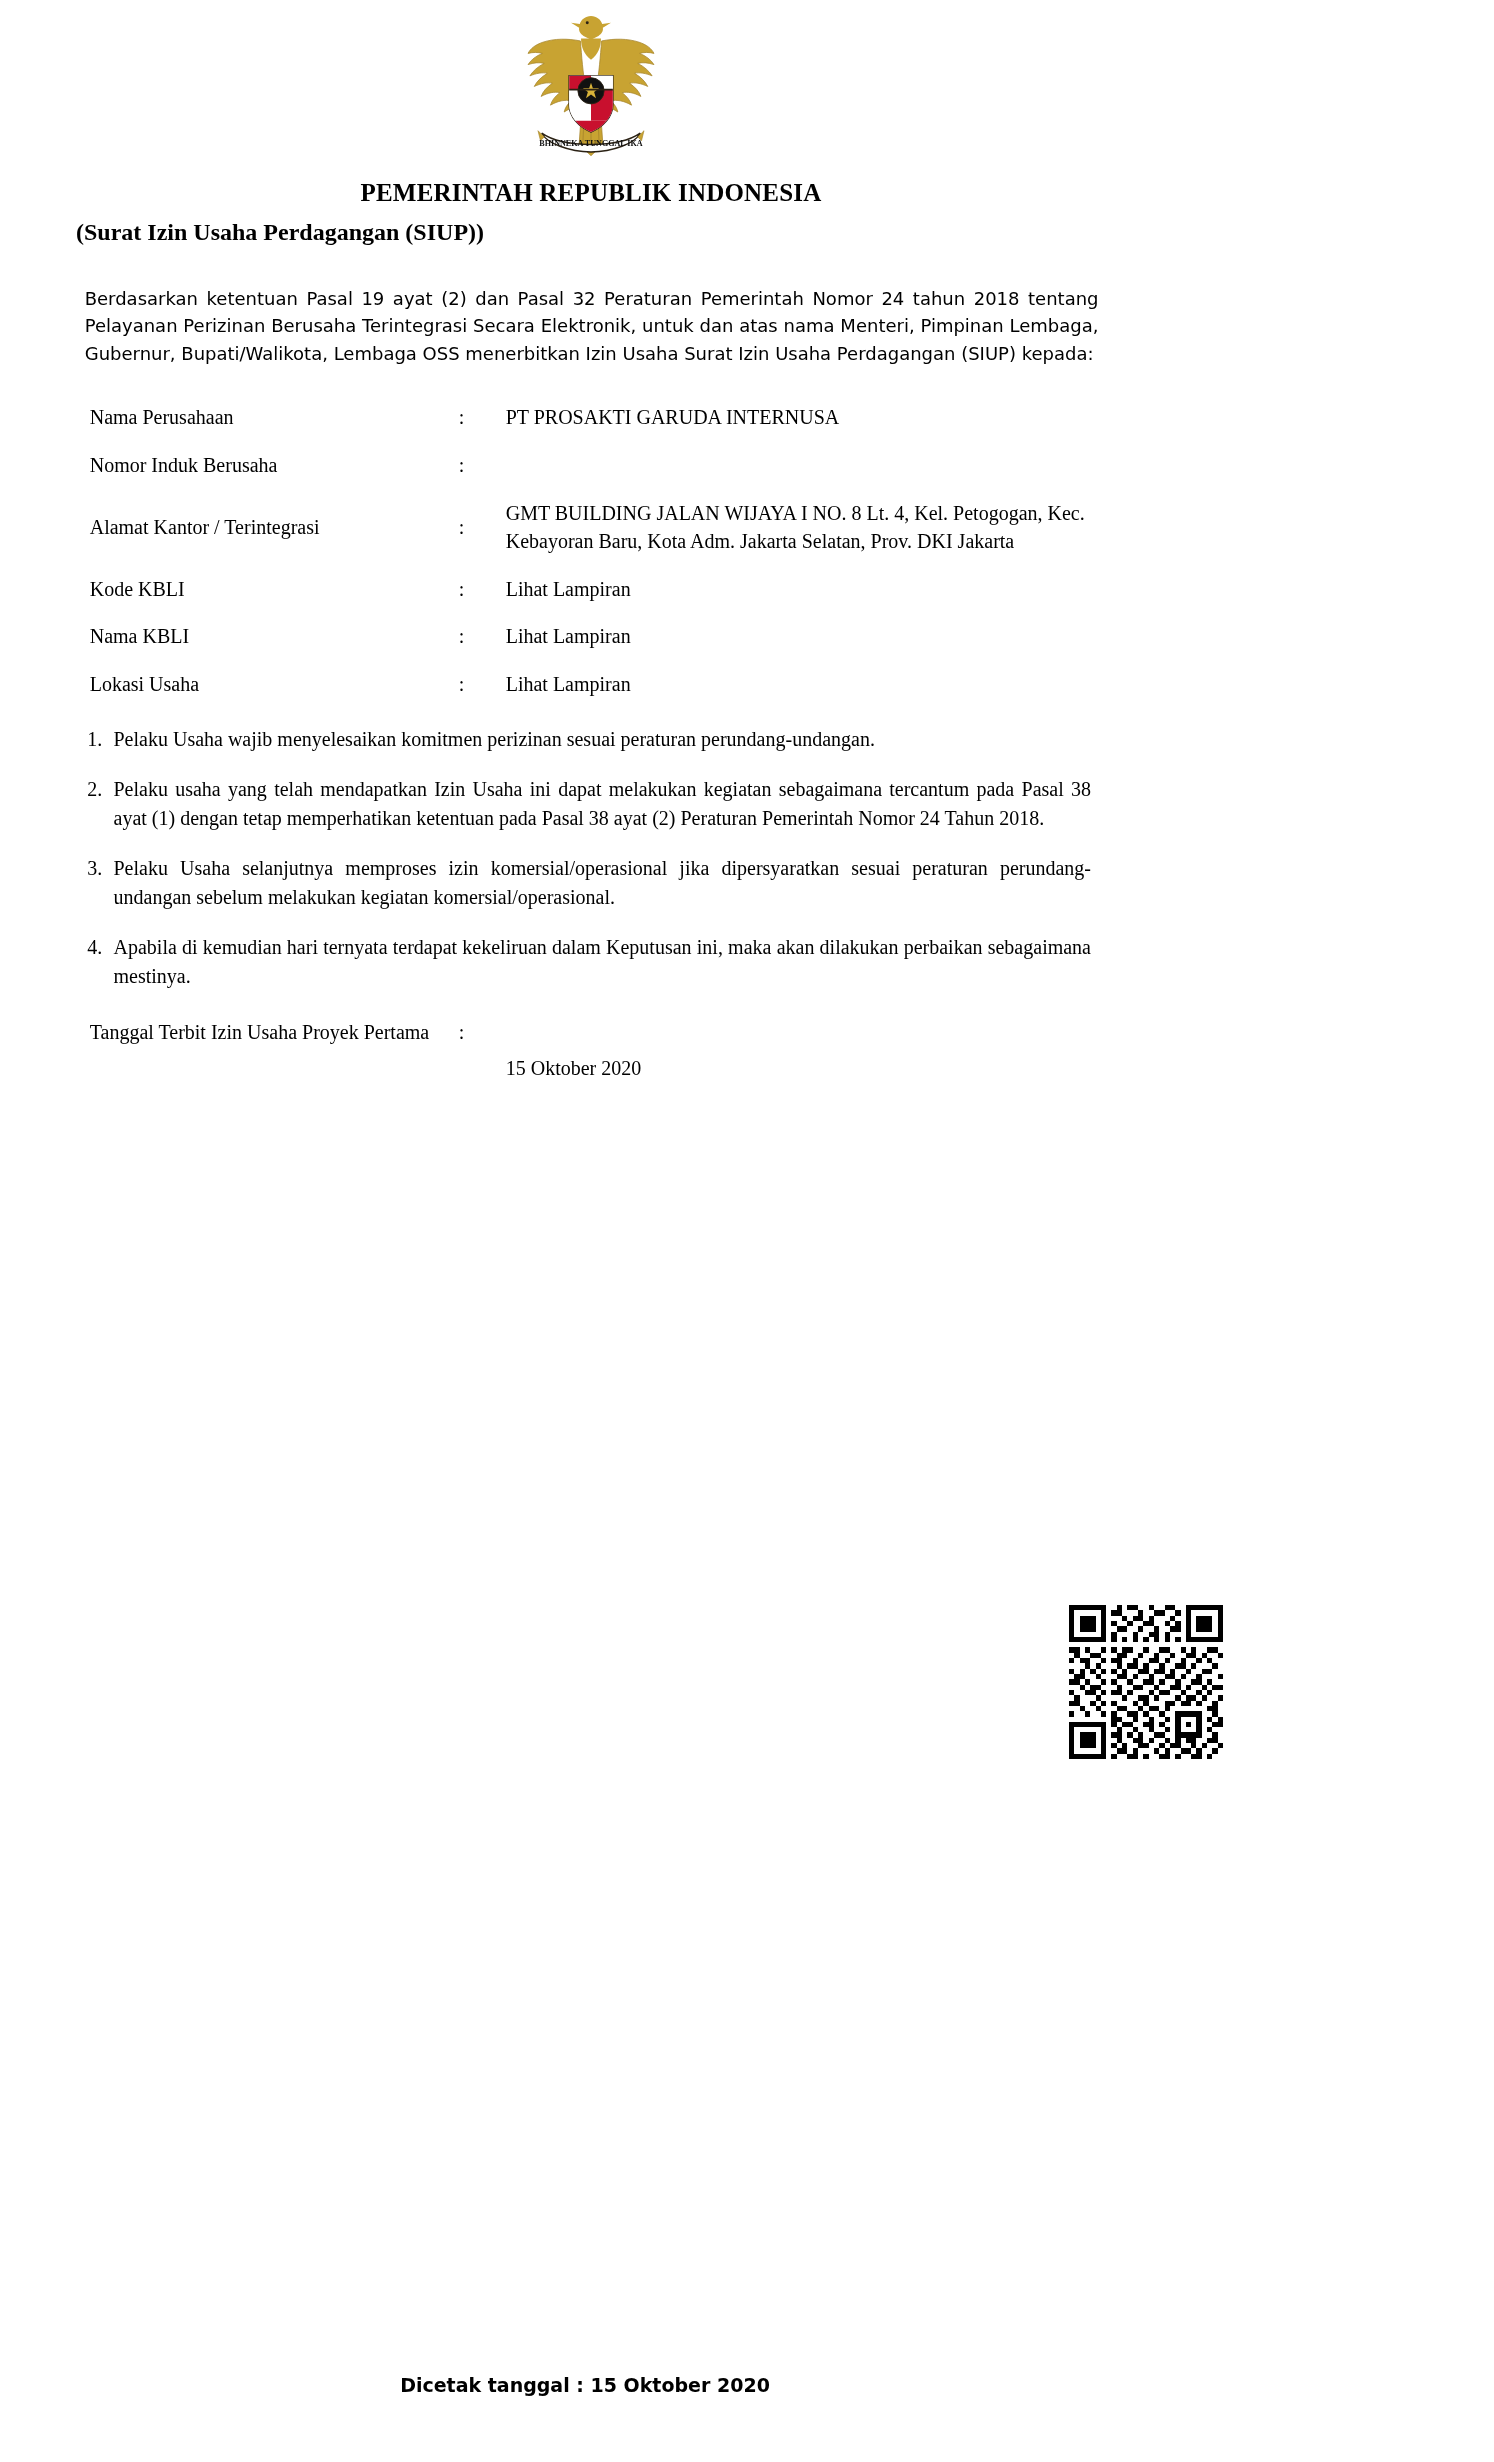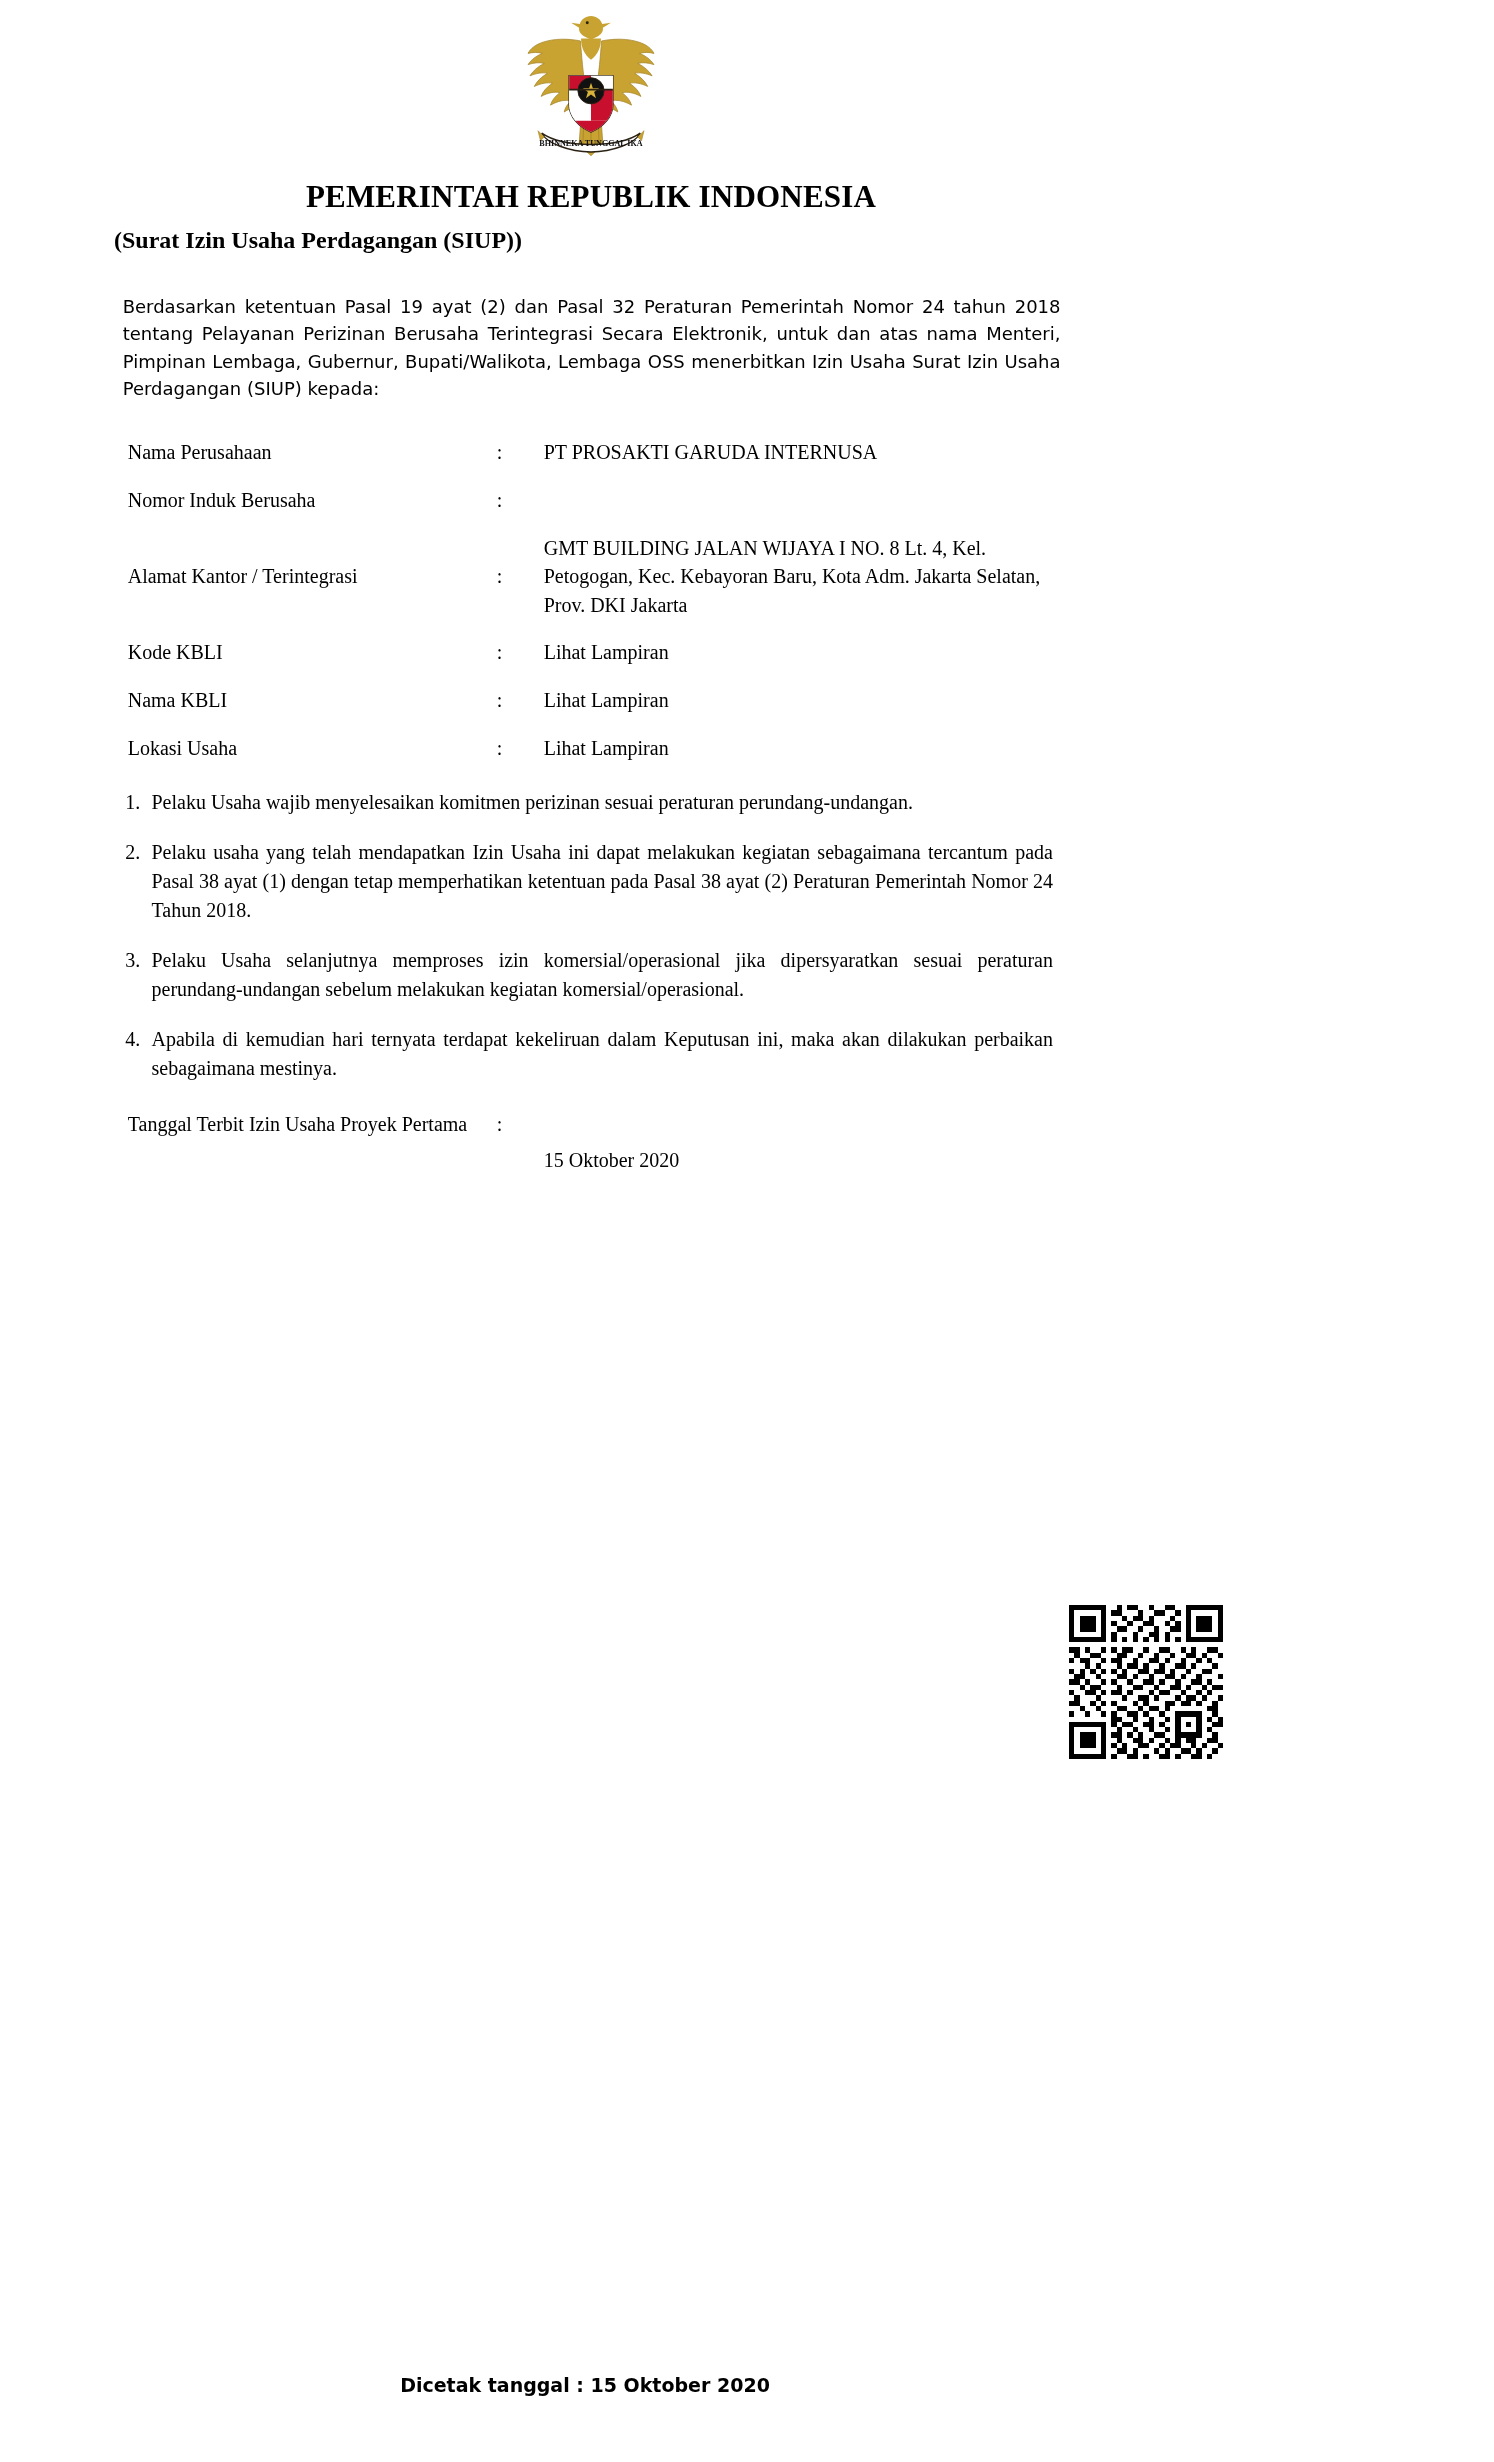--- a/index.html
+++ b/index.html
@@ -13,40 +13,40 @@
     font-family: "Liberation Serif", serif;
     color: #000000;
     position: relative;
     overflow: hidden;
   }
   .page {
     width: 1182px;
     height: 2462px;
     position: relative;
     box-sizing: border-box;
-    padding: 0 114px;
+    padding: 0 76px;
   }
 
   
   .emblem-wrap {
     display: flex;
     justify-content: center;
     padding-top: 11.2px;
   }
   .emblem {
     width: 144px;
     height: 159px;
   }
 
   
   .gov-title {
     text-align: center;
     font-family: "Liberation Serif", serif;
     font-weight: bold;
-    font-size: 31px;
+    font-size: 25px;
     letter-spacing: 0.2px;
     margin-top: 8.7px;
   }
   .doc-title {
     text-align: center;
     font-weight: bold;
     font-size: 29px;
     margin-top: 36px;
     letter-spacing: 0.3px;
   }

